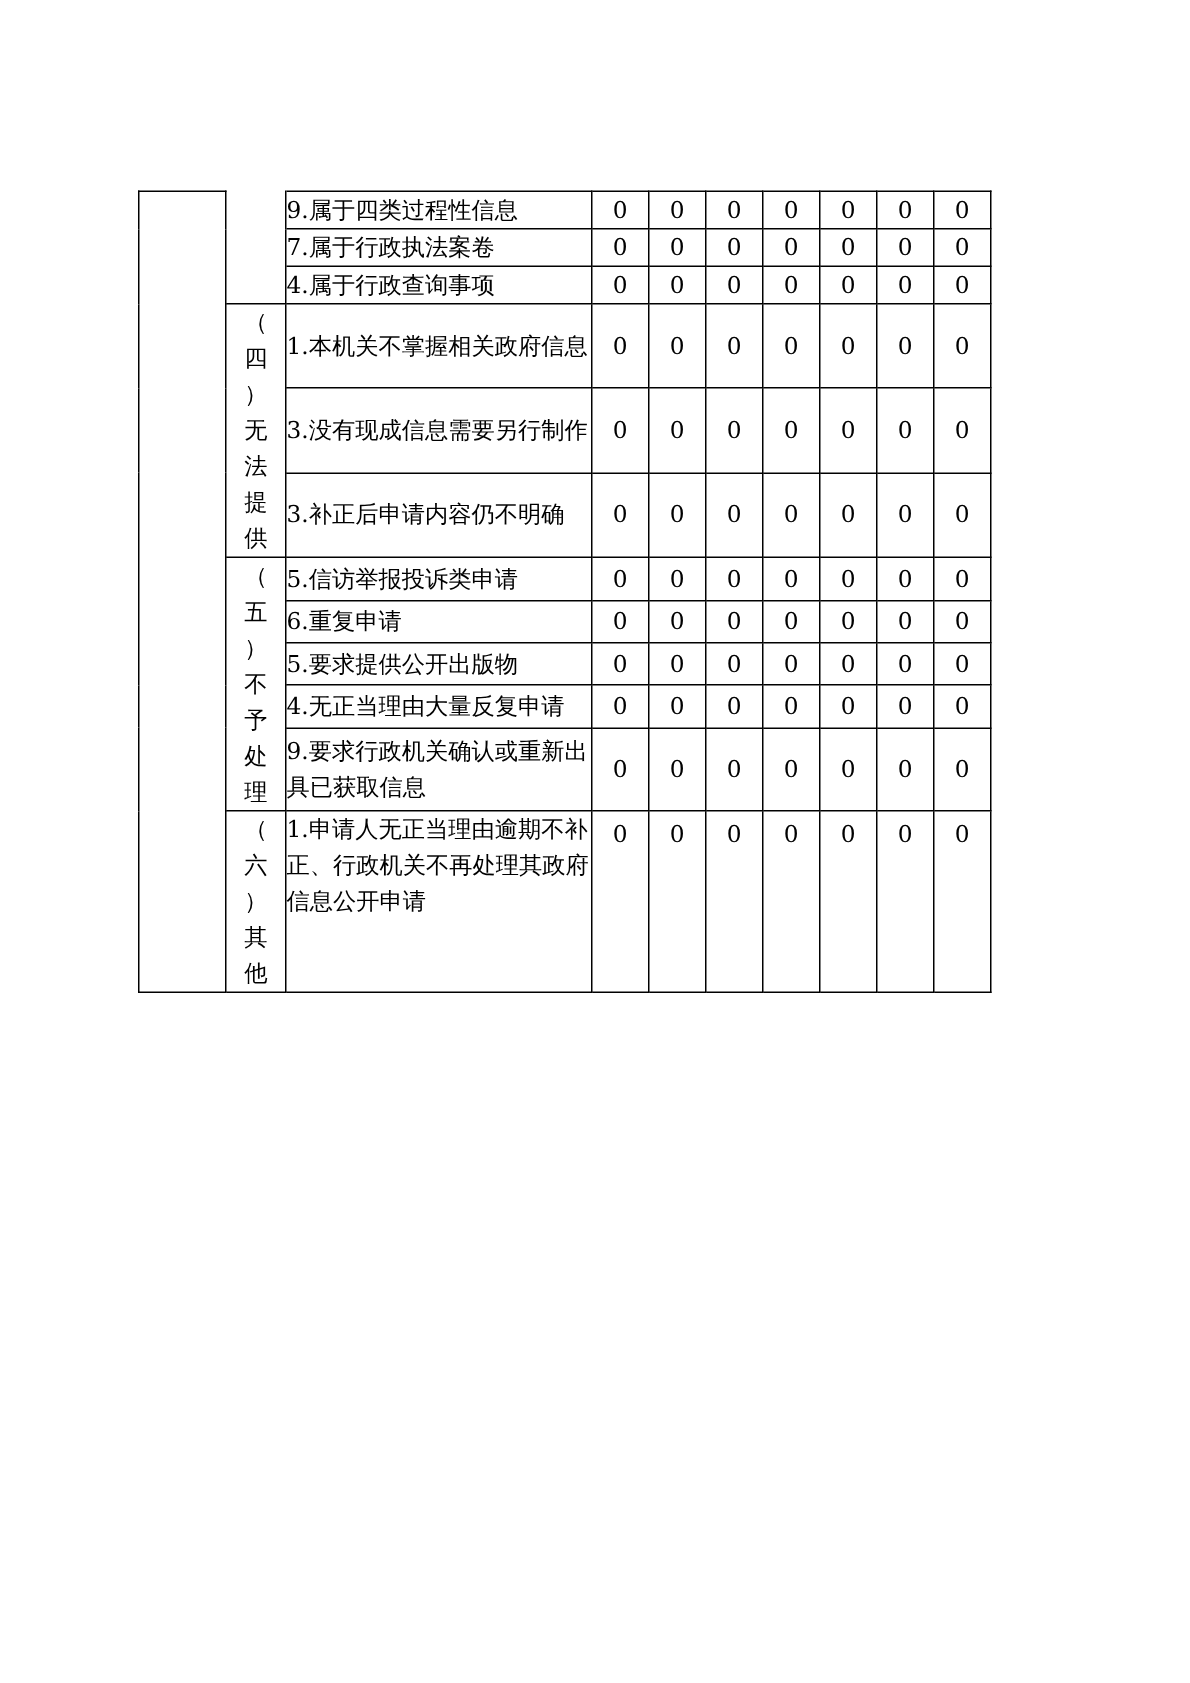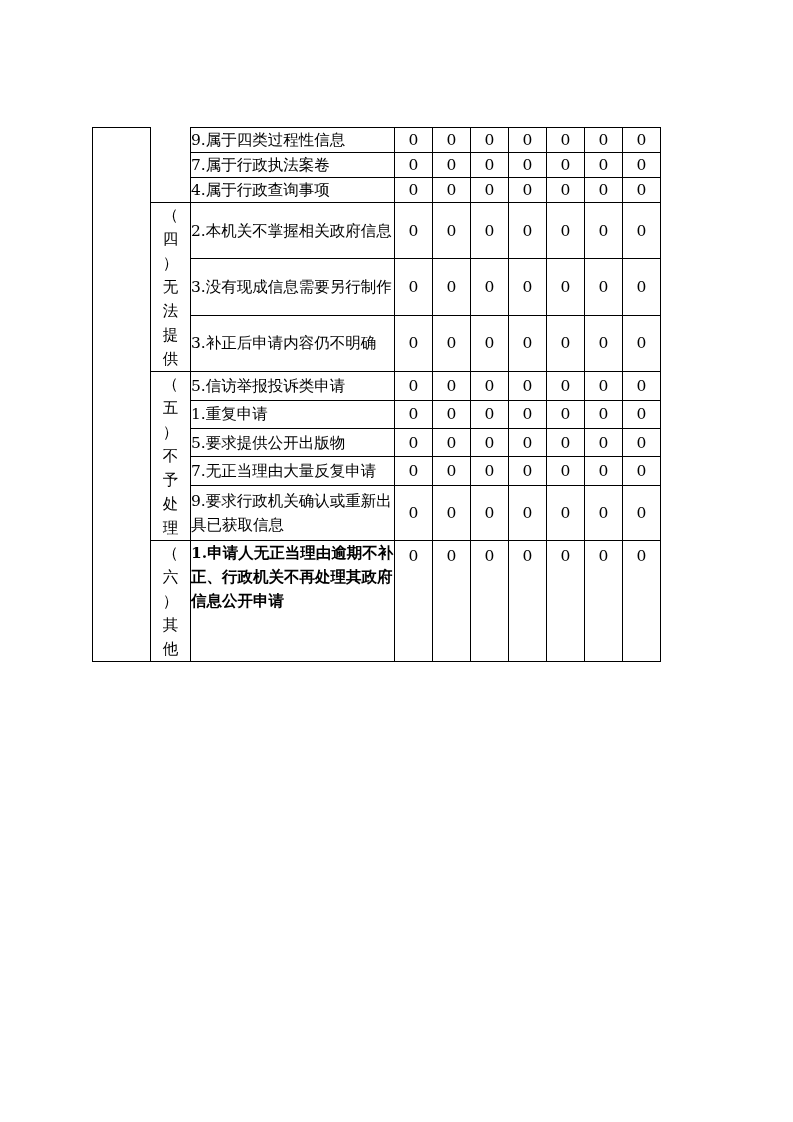--- a/index.html
+++ b/index.html
@@ -130,21 +130,21 @@
       <tr>
         <td class="group-cell" rowspan="3">
           <span class="vchars">（</span>
           <span class="vchars">四</span>
           <span class="vchars">）</span>
           <span class="vchars">无</span>
           <span class="vchars">法</span>
           <span class="vchars">提</span>
           <span class="vchars">供</span>
         </td>
-        <td class="item-cell">2.本机关不掌握相关政府信息</td>
+        <td class="item-cell">1.本机关不掌握相关政府信息</td>
         <td class="num-cell">0</td>
         <td class="num-cell">0</td>
         <td class="num-cell">0</td>
         <td class="num-cell">0</td>
         <td class="num-cell">0</td>
         <td class="num-cell">0</td>
         <td class="num-cell">0</td>
       </tr>
 
       <tr>
@@ -183,21 +183,21 @@
         <td class="num-cell">0</td>
         <td class="num-cell">0</td>
         <td class="num-cell">0</td>
         <td class="num-cell">0</td>
         <td class="num-cell">0</td>
         <td class="num-cell">0</td>
         <td class="num-cell">0</td>
       </tr>
 
       <tr>
-        <td class="item-cell">1.重复申请</td>
+        <td class="item-cell">6.重复申请</td>
         <td class="num-cell">0</td>
         <td class="num-cell">0</td>
         <td class="num-cell">0</td>
         <td class="num-cell">0</td>
         <td class="num-cell">0</td>
         <td class="num-cell">0</td>
         <td class="num-cell">0</td>
       </tr>
 
       <tr>
@@ -205,21 +205,21 @@
         <td class="num-cell">0</td>
         <td class="num-cell">0</td>
         <td class="num-cell">0</td>
         <td class="num-cell">0</td>
         <td class="num-cell">0</td>
         <td class="num-cell">0</td>
         <td class="num-cell">0</td>
       </tr>
 
       <tr>
-        <td class="item-cell">7.无正当理由大量反复申请</td>
+        <td class="item-cell">4.无正当理由大量反复申请</td>
         <td class="num-cell">0</td>
         <td class="num-cell">0</td>
         <td class="num-cell">0</td>
         <td class="num-cell">0</td>
         <td class="num-cell">0</td>
         <td class="num-cell">0</td>
         <td class="num-cell">0</td>
       </tr>
 
       <tr>
@@ -234,21 +234,21 @@
       </tr>
 
       <tr>
         <td class="group-cell">
           <span class="vchars">（</span>
           <span class="vchars">六</span>
           <span class="vchars">）</span>
           <span class="vchars">其</span>
           <span class="vchars">他</span>
         </td>
-        <td class="item-cell" style="vertical-align:top;font-weight:bold;">1.申请人无正当理由逾期不补正、行政机关不再处理其政府信息公开申请</td>
+        <td class="item-cell" style="vertical-align:top;">1.申请人无正当理由逾期不补正、行政机关不再处理其政府信息公开申请</td>
         <td class="num-cell" style="vertical-align:top;padding-top:3px;">0</td>
         <td class="num-cell" style="vertical-align:top;padding-top:3px;">0</td>
         <td class="num-cell" style="vertical-align:top;padding-top:3px;">0</td>
         <td class="num-cell" style="vertical-align:top;padding-top:3px;">0</td>
         <td class="num-cell" style="vertical-align:top;padding-top:3px;">0</td>
         <td class="num-cell" style="vertical-align:top;padding-top:3px;">0</td>
         <td class="num-cell" style="vertical-align:top;padding-top:3px;">0</td>
       </tr>
 
     </tbody>

